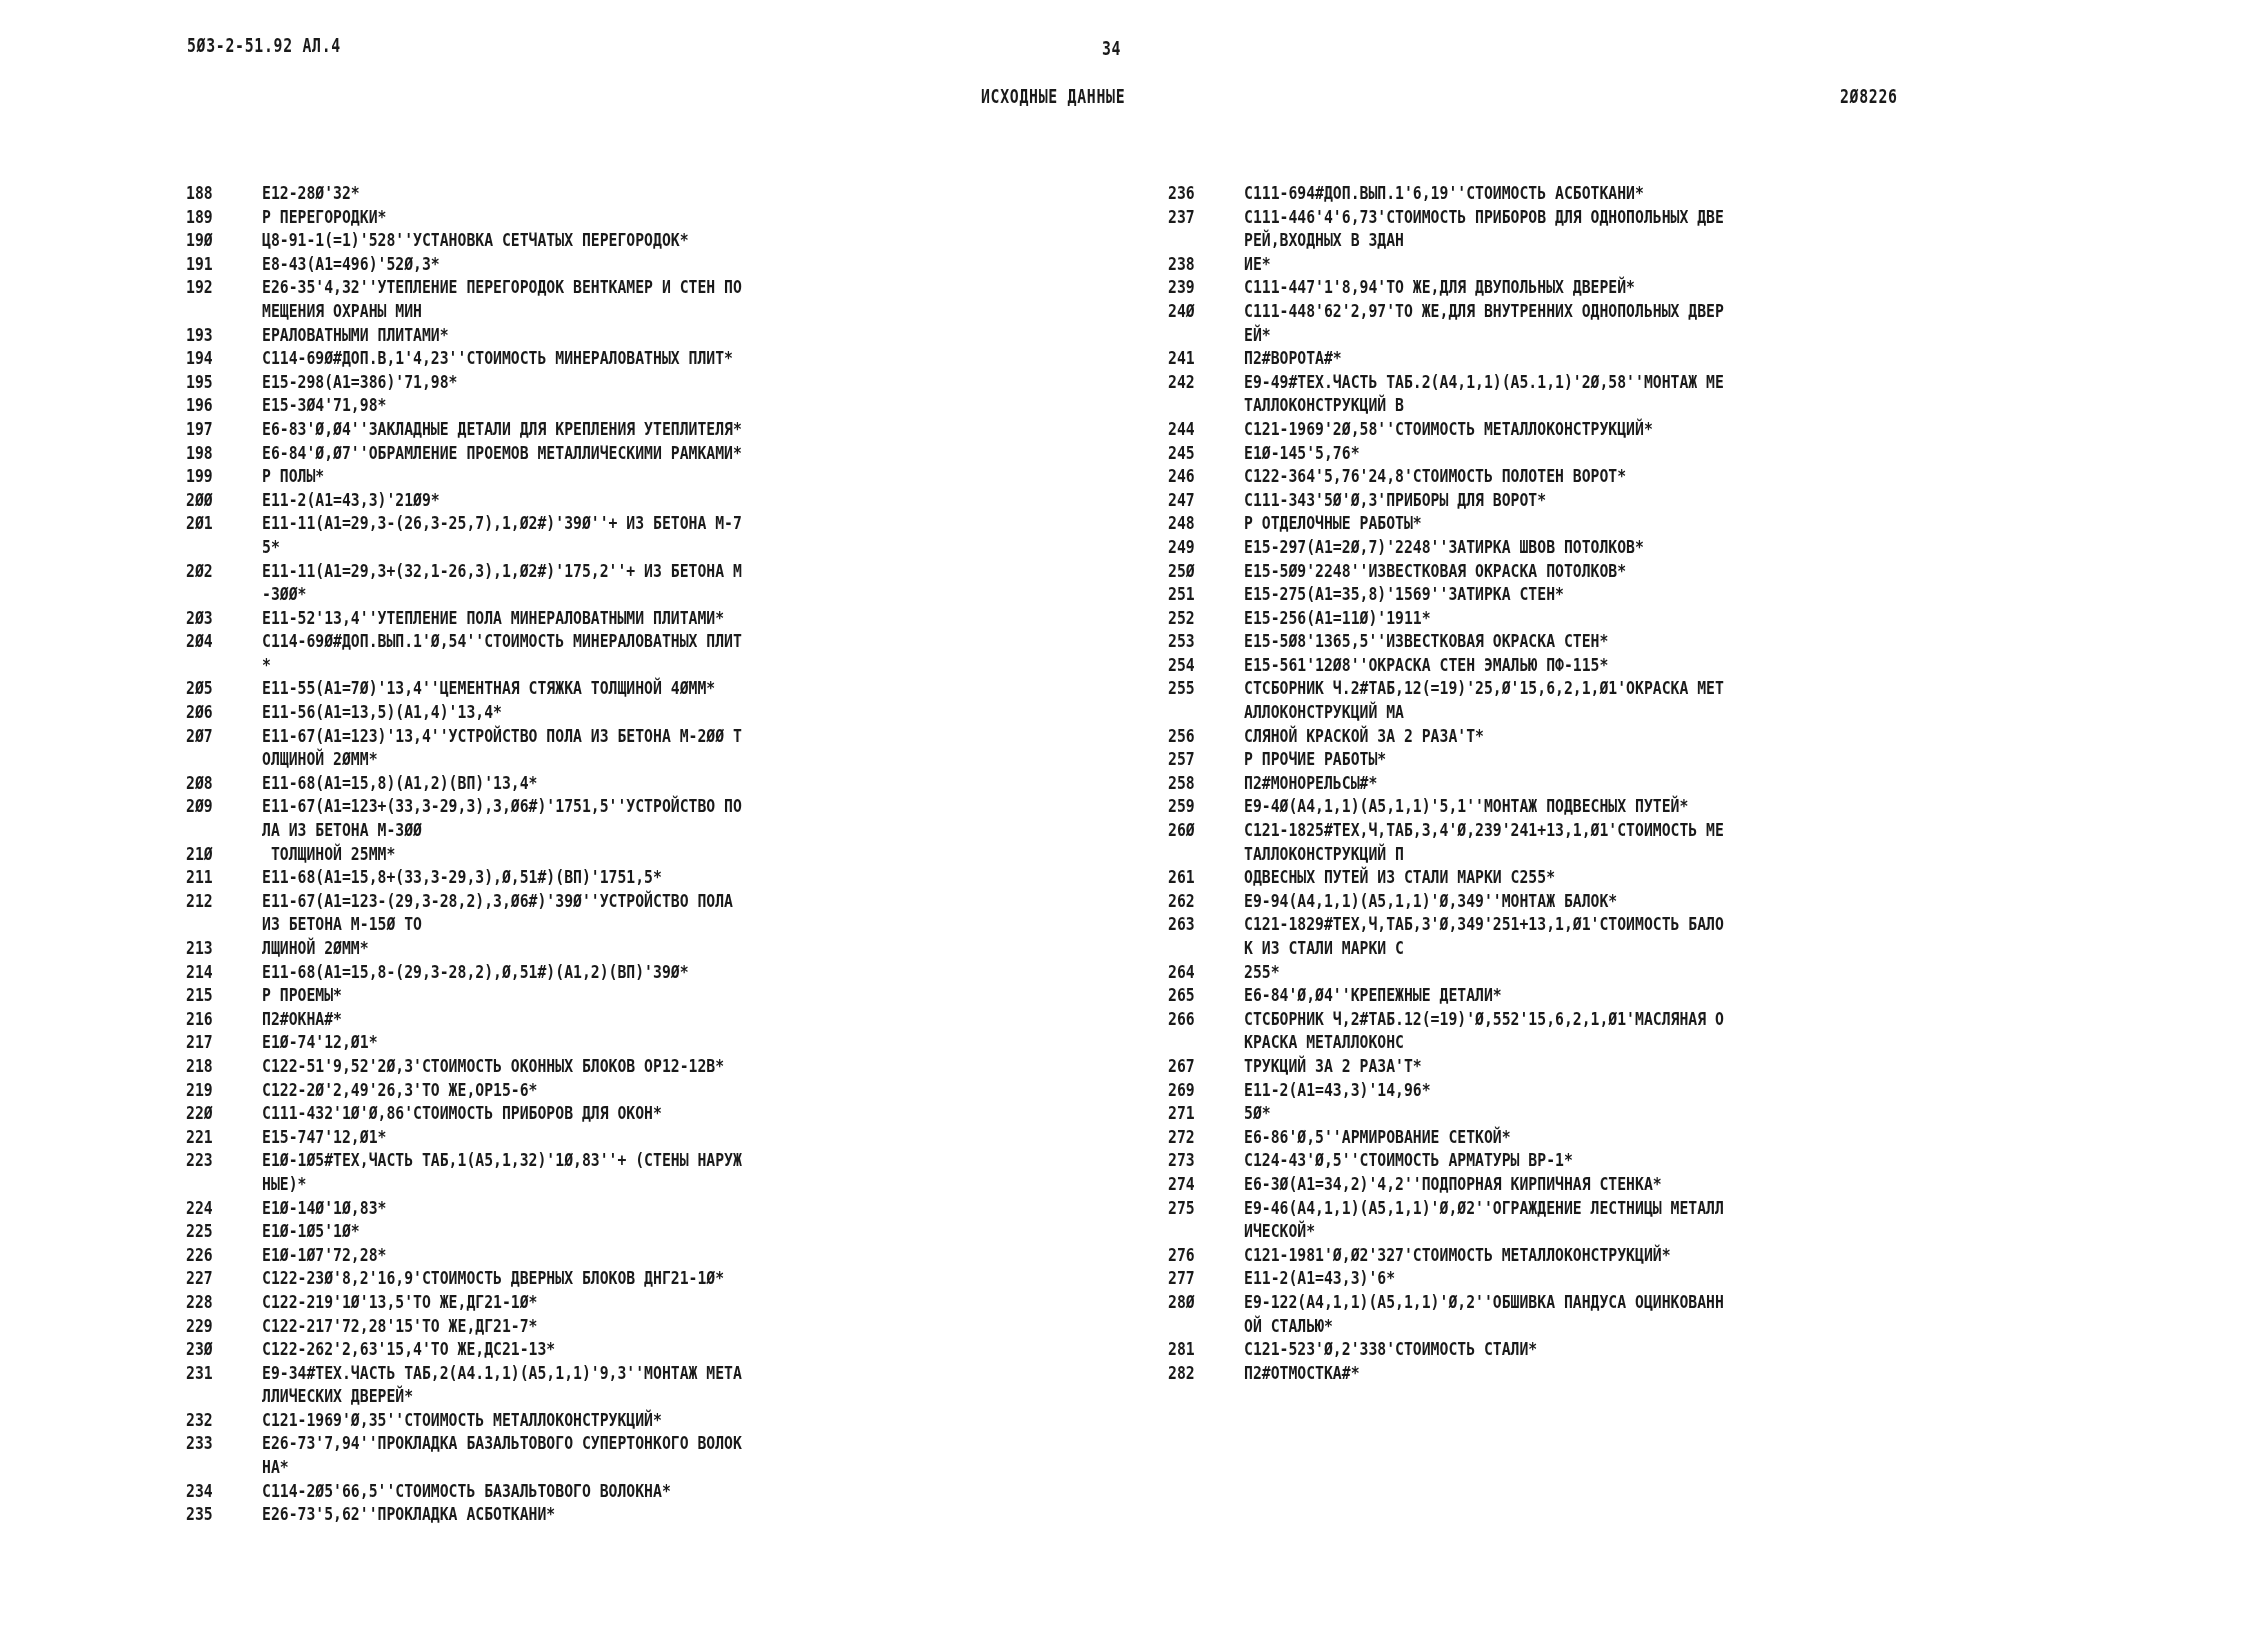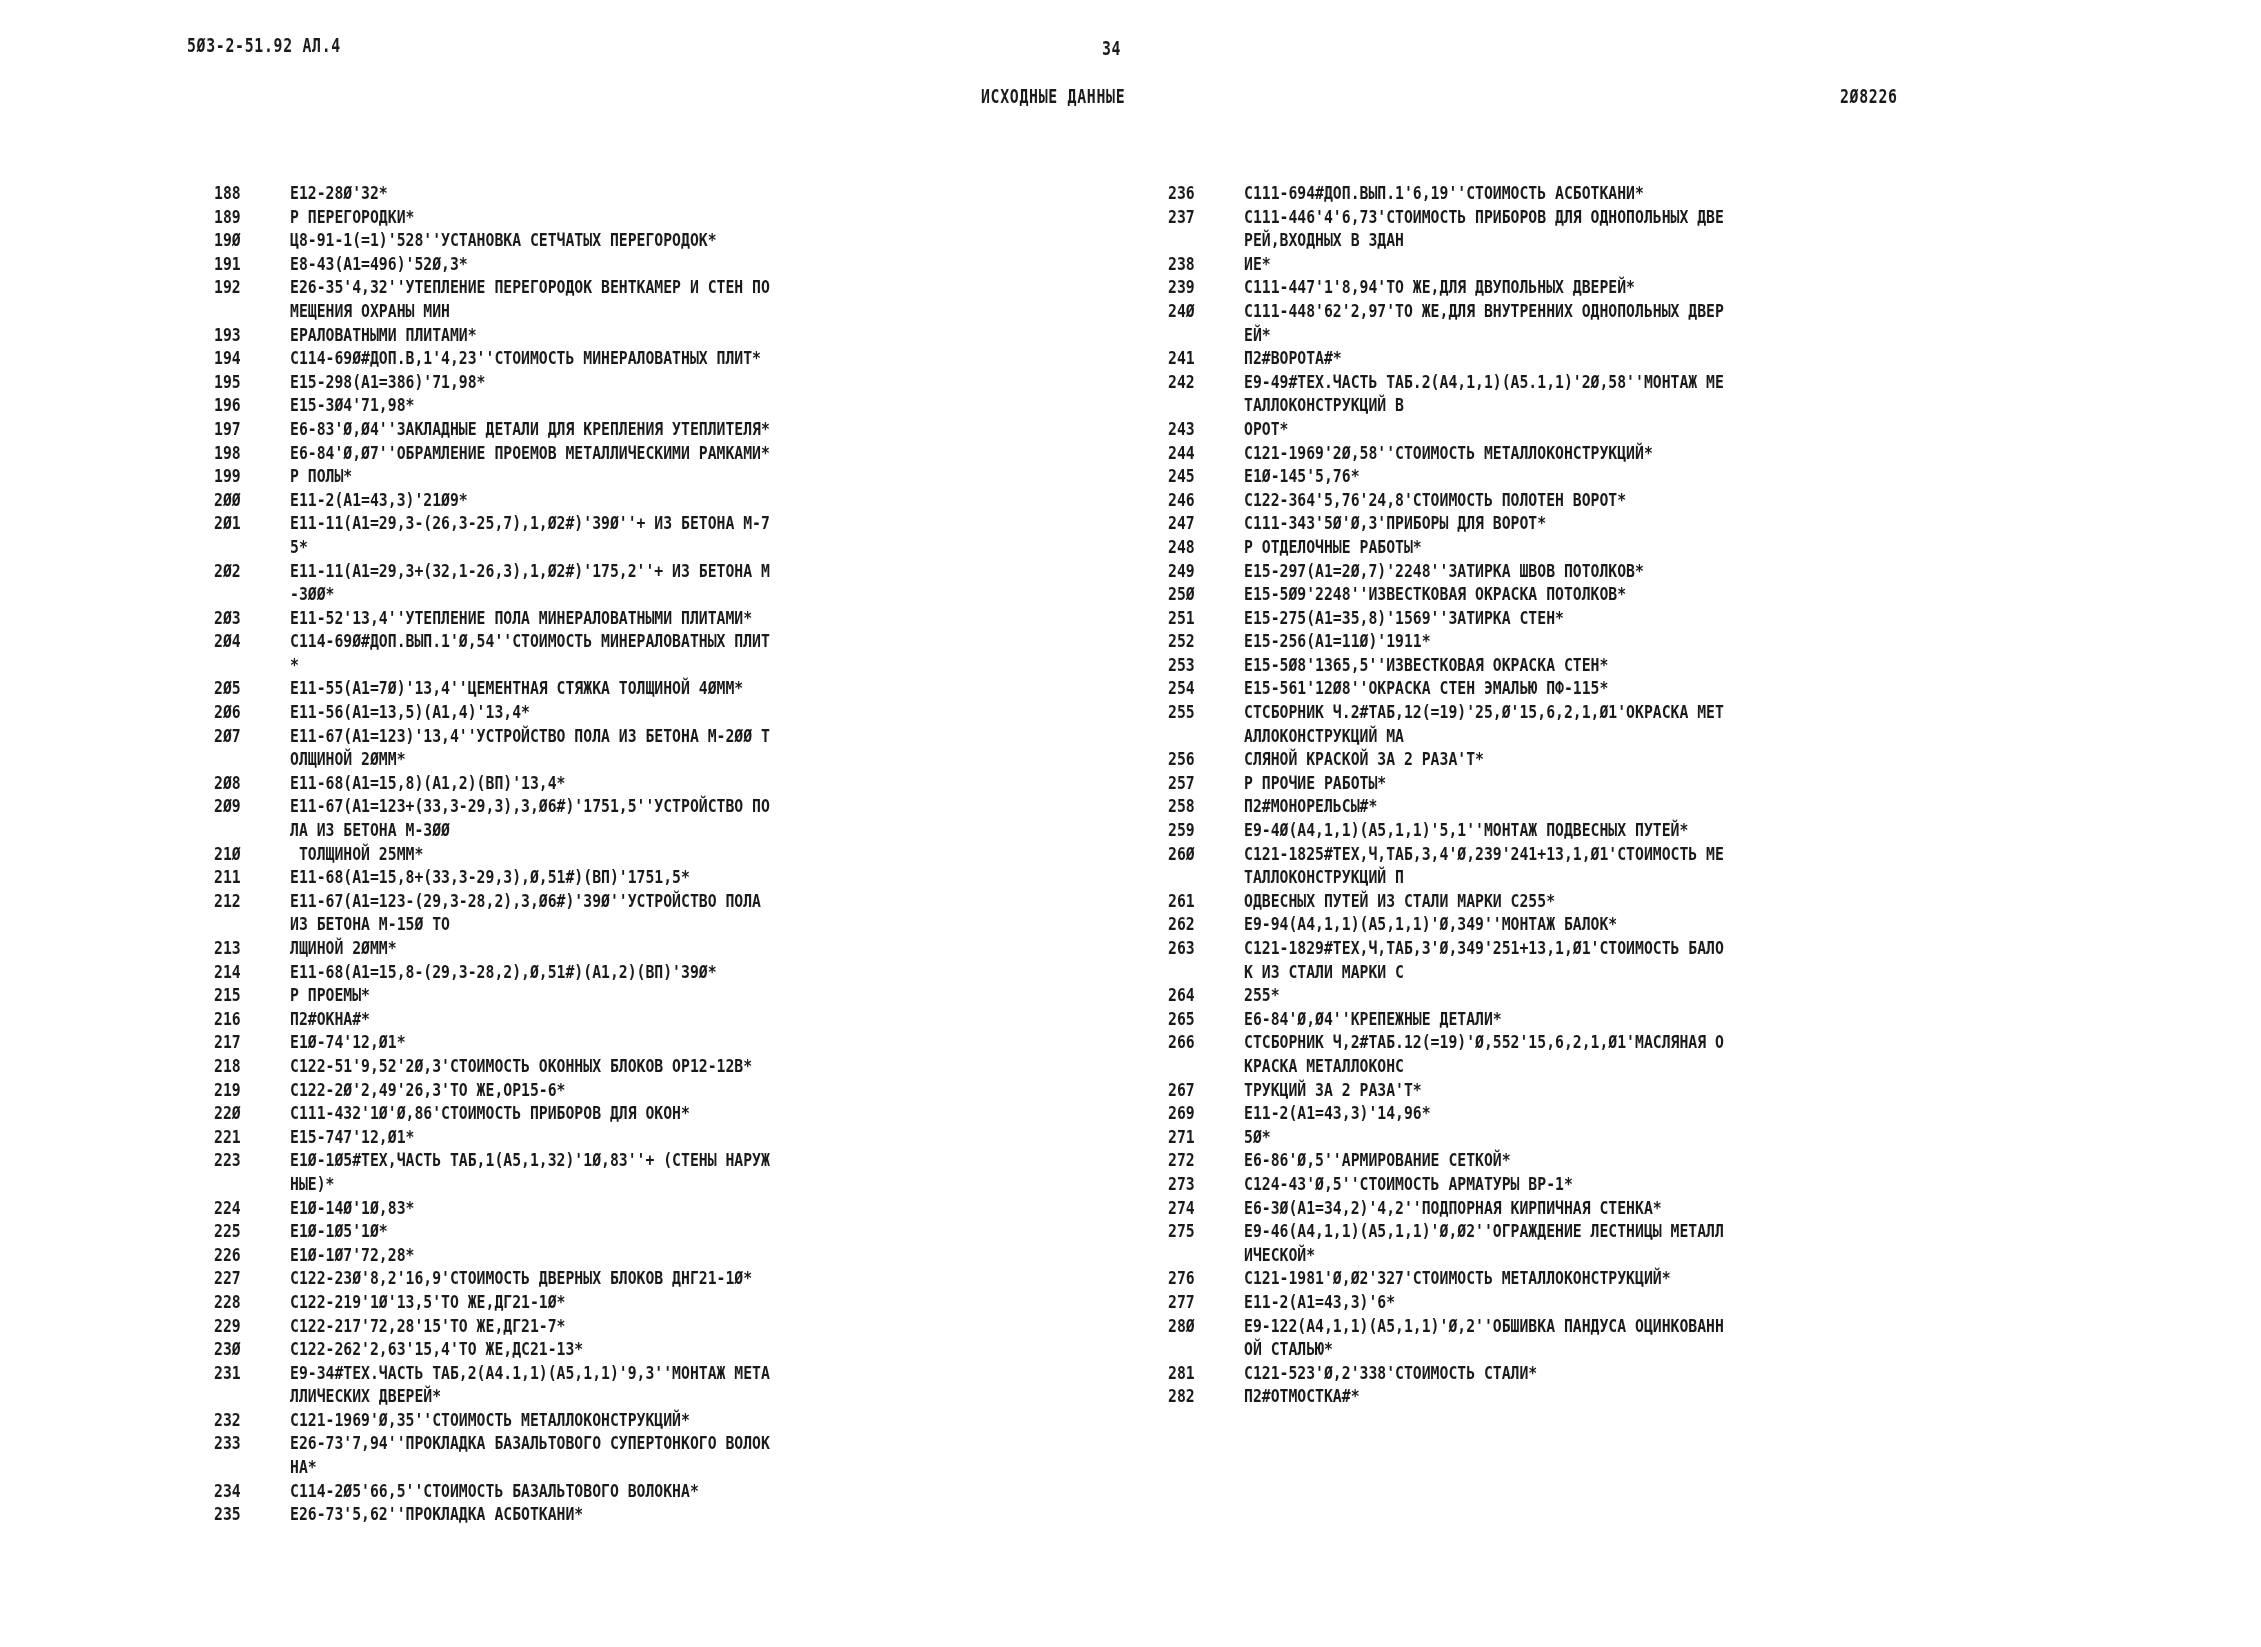--- a/index.html
+++ b/index.html
@@ -7,21 +7,21 @@
     width: 2261px; height: 1647px; position: relative; overflow: hidden;
     color: #1a1a1a;
     font-family: "DejaVu Sans Mono", "Liberation Mono", monospace;
   }
   .hdr { position: absolute; font-size: 19px; letter-spacing: 0.9px; transform: scaleX(0.78); transform-origin: left top; font-weight: bold; }
   .hdr-code { left: 187px; top: 34px; }
   .hdr-page { left: 1102px; top: 37px; }
   .hdr-title { left: 981px; top: 85px; }
   .hdr-num { left: 1840px; top: 85px; }
   .col { position: absolute; top: 181px; width: 946px; }
-  .col-left { left: 214px; }
+  .col-left { left: 186px; }
   .col-right { left: 1168px; }
   .row { display: flex; align-items: flex-start; }
   .lineno { width: 76px; flex: 0 0 76px; font-size: 18px; line-height: 23.6px; font-weight: bold; transform: scaleX(0.82); transform-origin: left top; }
   .txt { flex: 1; font-size: 18px; line-height: 23.6px; white-space: pre; font-weight: bold; transform: scaleX(0.82); transform-origin: left top; }
   .cont { display: block; }
 </style>
 </head>
 <body>
 
 <div class="hdr hdr-code">5Ø3-2-51.92  АЛ.4</div>
@@ -242,24 +242,20 @@
     </div>
     <div class="row">
       <div class="lineno">241</div>
       <div class="txt"><span class="cont">П2#ВОРОТА#*</span></div>
     </div>
     <div class="row">
       <div class="lineno">242</div>
       <div class="txt"><span class="cont">Е9-49#ТЕХ.ЧАСТЬ ТАБ.2(А4,1,1)(А5.1,1)'2Ø,58''МОНТАЖ МЕ</span><span class="cont">ТАЛЛОКОНСТРУКЦИЙ В</span></div>
     </div>
     <div class="row">
-      <div class="lineno">243</div>
-      <div class="txt"><span class="cont">ОРОТ*</span></div>
-    </div>
-    <div class="row">
       <div class="lineno">244</div>
       <div class="txt"><span class="cont">С121-1969'2Ø,58''СТОИМОСТЬ МЕТАЛЛОКОНСТРУКЦИЙ*</span></div>
     </div>
     <div class="row">
       <div class="lineno">245</div>
       <div class="txt"><span class="cont">Е1Ø-145'5,76*</span></div>
     </div>
     <div class="row">
       <div class="lineno">246</div>
       <div class="txt"><span class="cont">С122-364'5,76'24,8'СТОИМОСТЬ ПОЛОТЕН ВОРОТ*</span></div>

